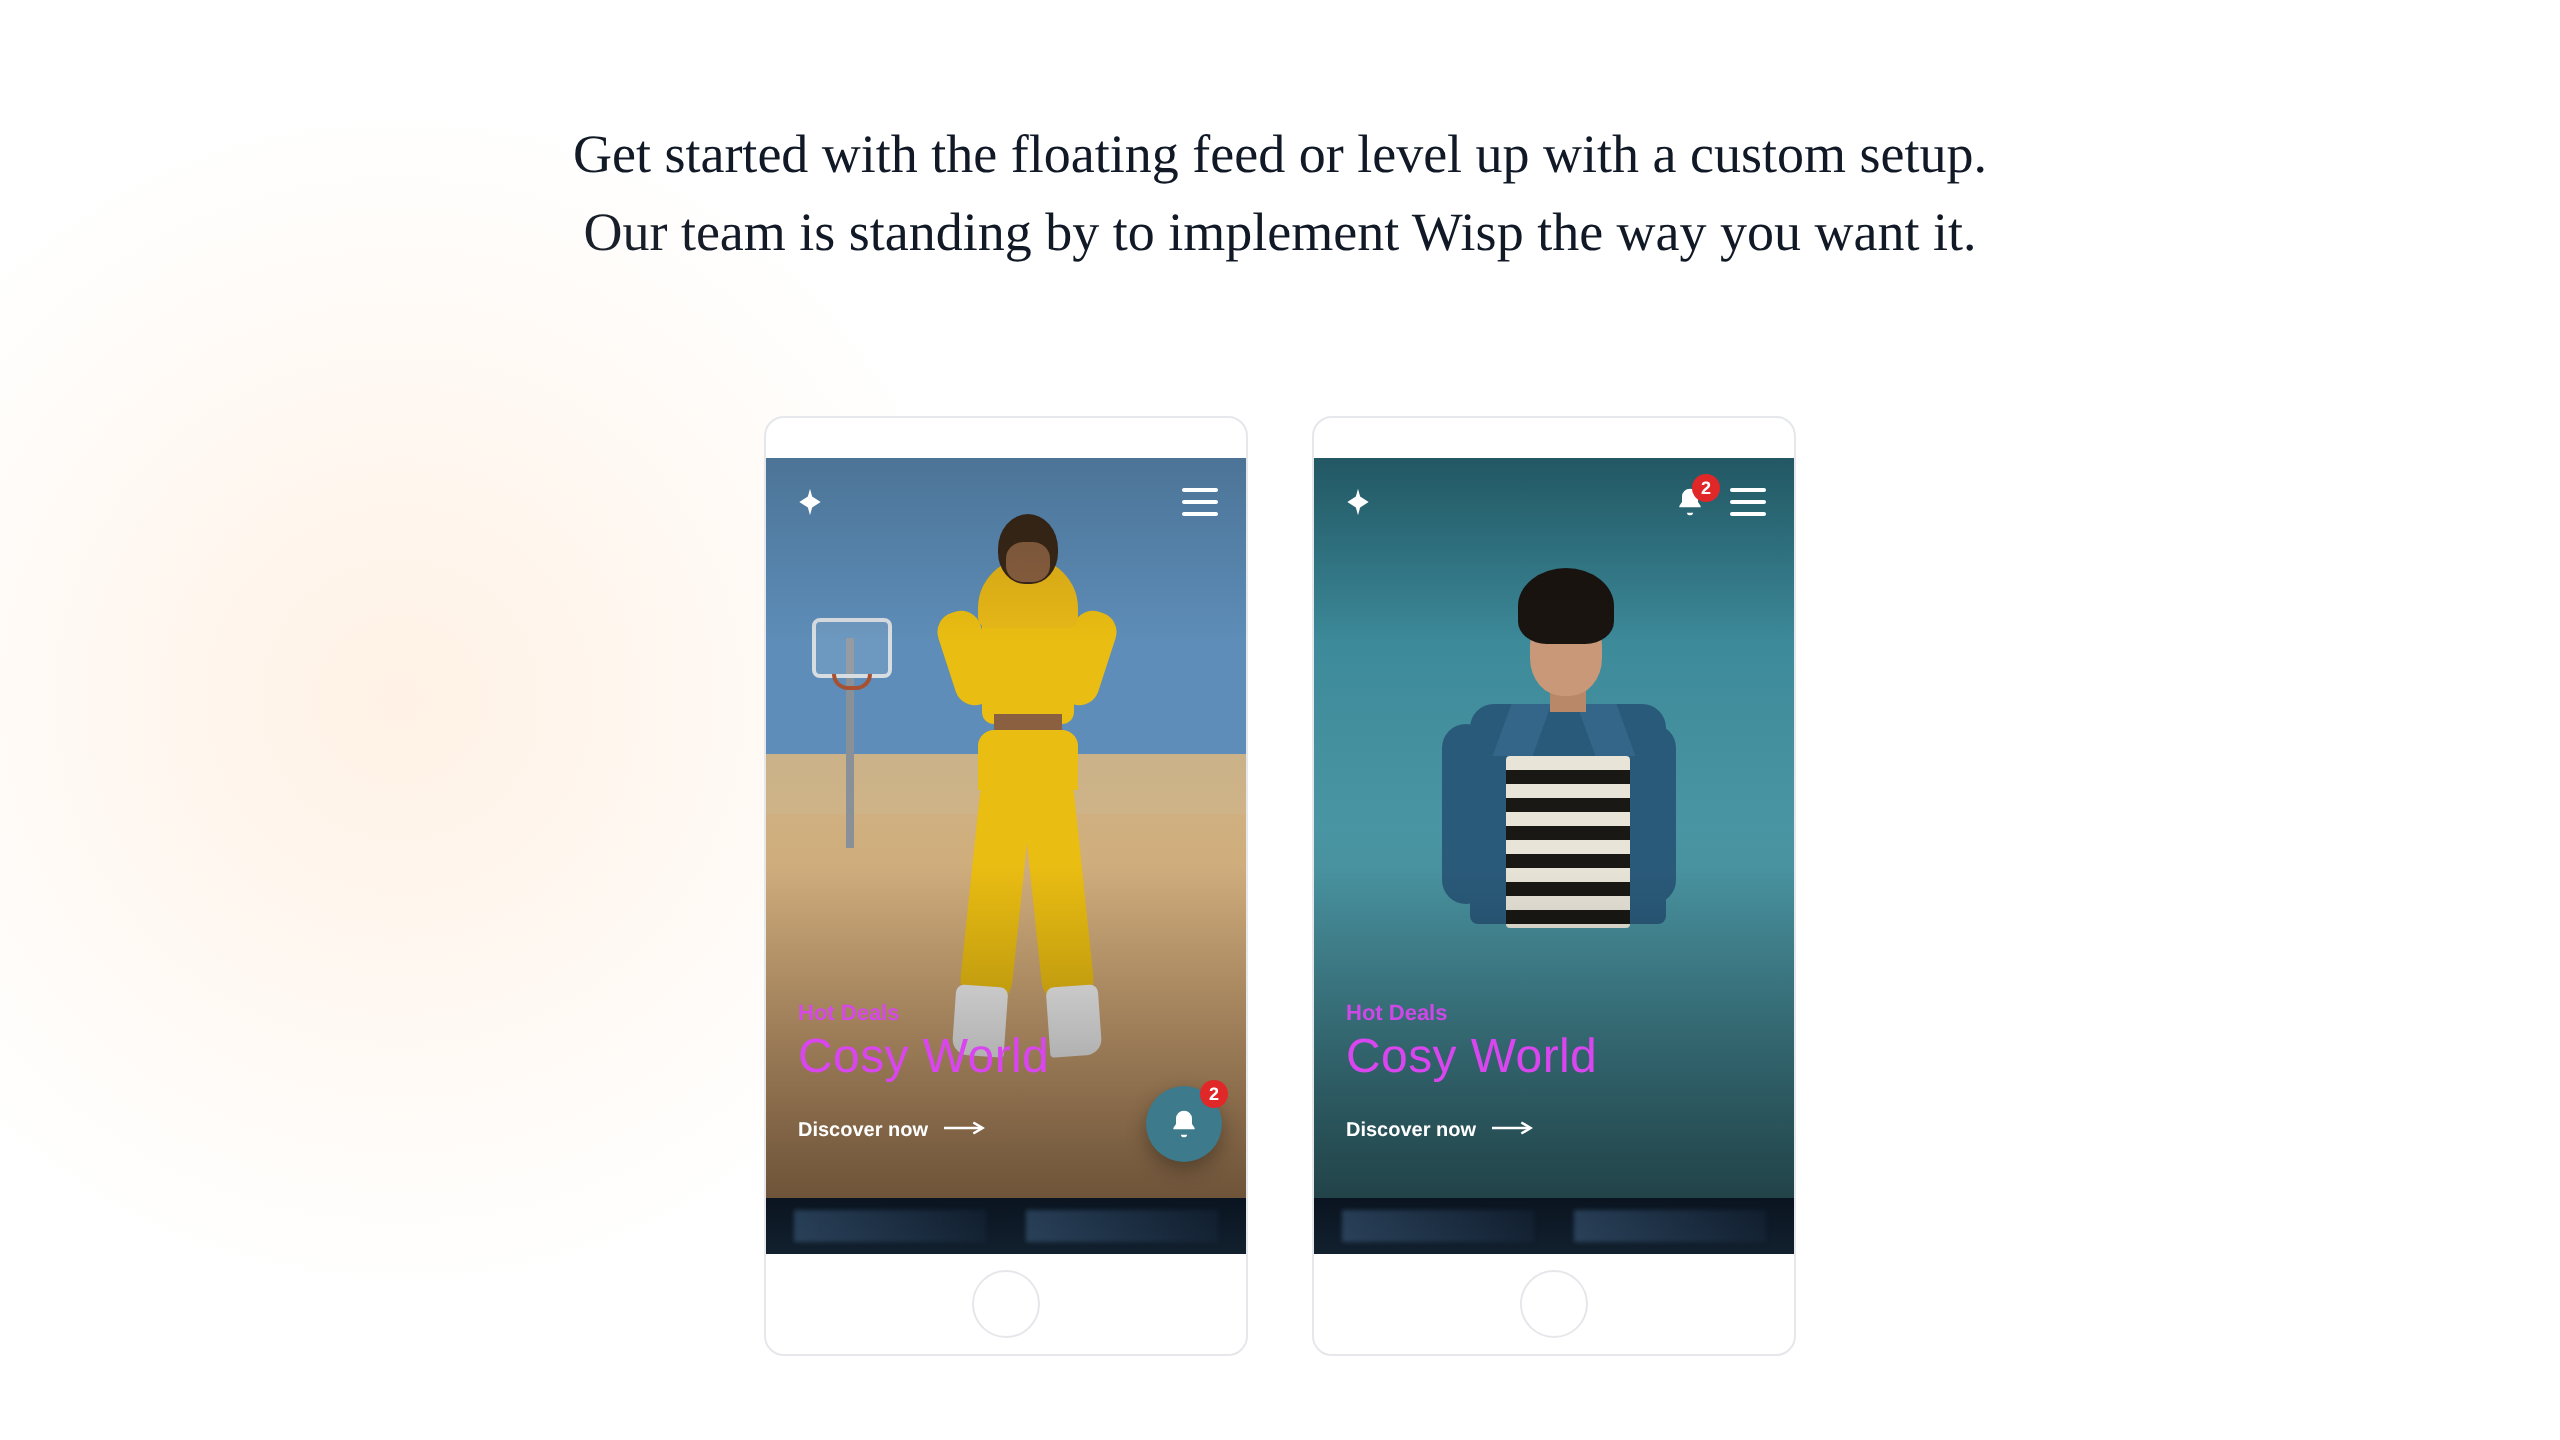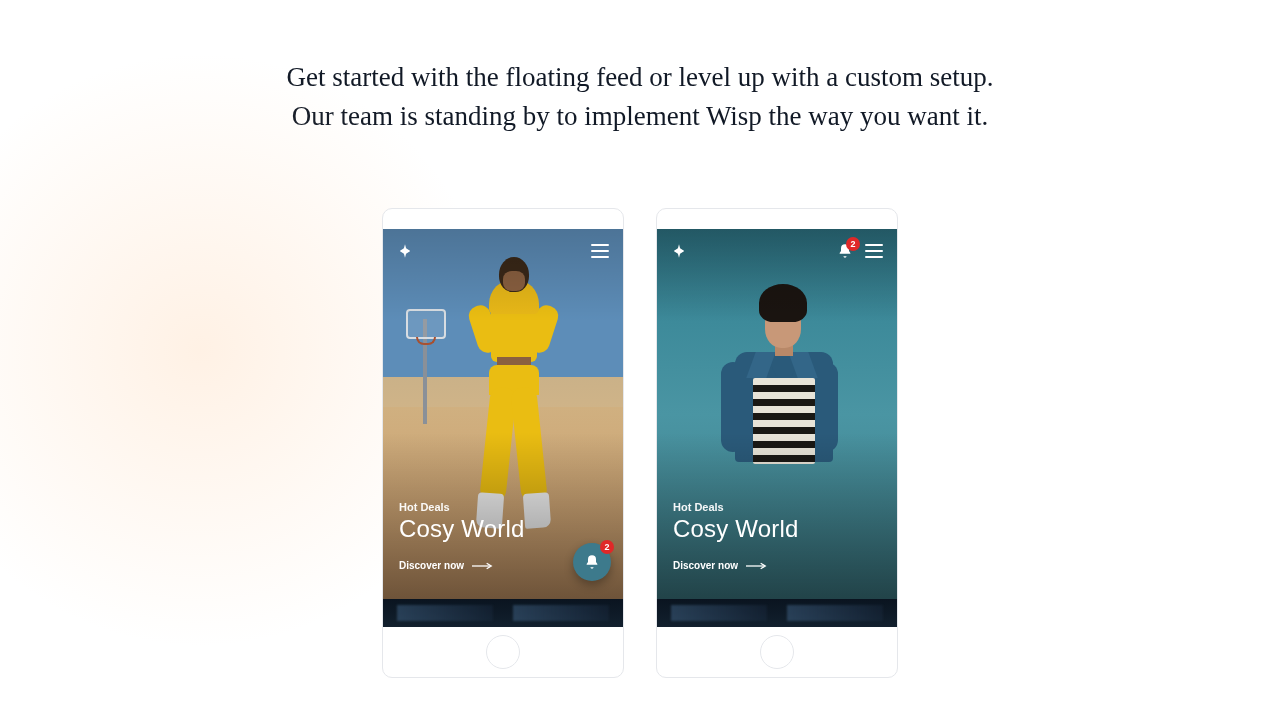--- a/index.html
+++ b/index.html
@@ -120,28 +120,28 @@
   }
   .hamburger span { display:block; height:2px; background:#fff; border-radius:1px; }
   .bell-wrap { position:relative; color:#fff; }
   .bell-svg { width:16px; height:16px; display:block; }
   .badge {
     position:absolute; top:-6px; right:-7px; min-width:14px; height:14px;
     background:#e02828; color:#fff; font:700 9px/14px -apple-system,Arial,sans-serif;
     text-align:center; border-radius:7px; padding:0 2px;
   }
   .hero-text {
-    position:absolute; left:16px; bottom:56px; color:#ffffff;
+    position:absolute; left:16px; bottom:56px; color:#d946ef;
     font-family:-apple-system,BlinkMacSystemFont,'Segoe UI',Arial,sans-serif;
   }
   .eyebrow { font-size:11px; font-weight:600; opacity:.95; }
   .hero-title { font-size:24px; font-weight:500; margin-top:2px; letter-spacing:.2px; }
   .discover {
     position:absolute; left:16px; bottom:28px; color:#fff;
-    font:600 10px -apple-system,Arial,sans-serif; display:flex; align-items:center; gap:8px;
+    font:600 10px -apple-system,Arial,sans-serif; display:flex; align-items:flex-start; gap:8px;
   }
   .arrow { width:22px; height:8px; }
   .float-bell {
     position:absolute; right:12px; bottom:18px; width:38px; height:38px; border-radius:50%;
     background:#3d7a8c; display:flex; align-items:center; justify-content:center; color:#fff;
     box-shadow:0 4px 10px rgba(0,0,0,.3);
   }
   .float-badge {
     position:absolute; top:-3px; right:-3px; min-width:14px; height:14px; background:#e02828;
     color:#fff; font:700 9px/14px -apple-system,Arial,sans-serif; text-align:center;

